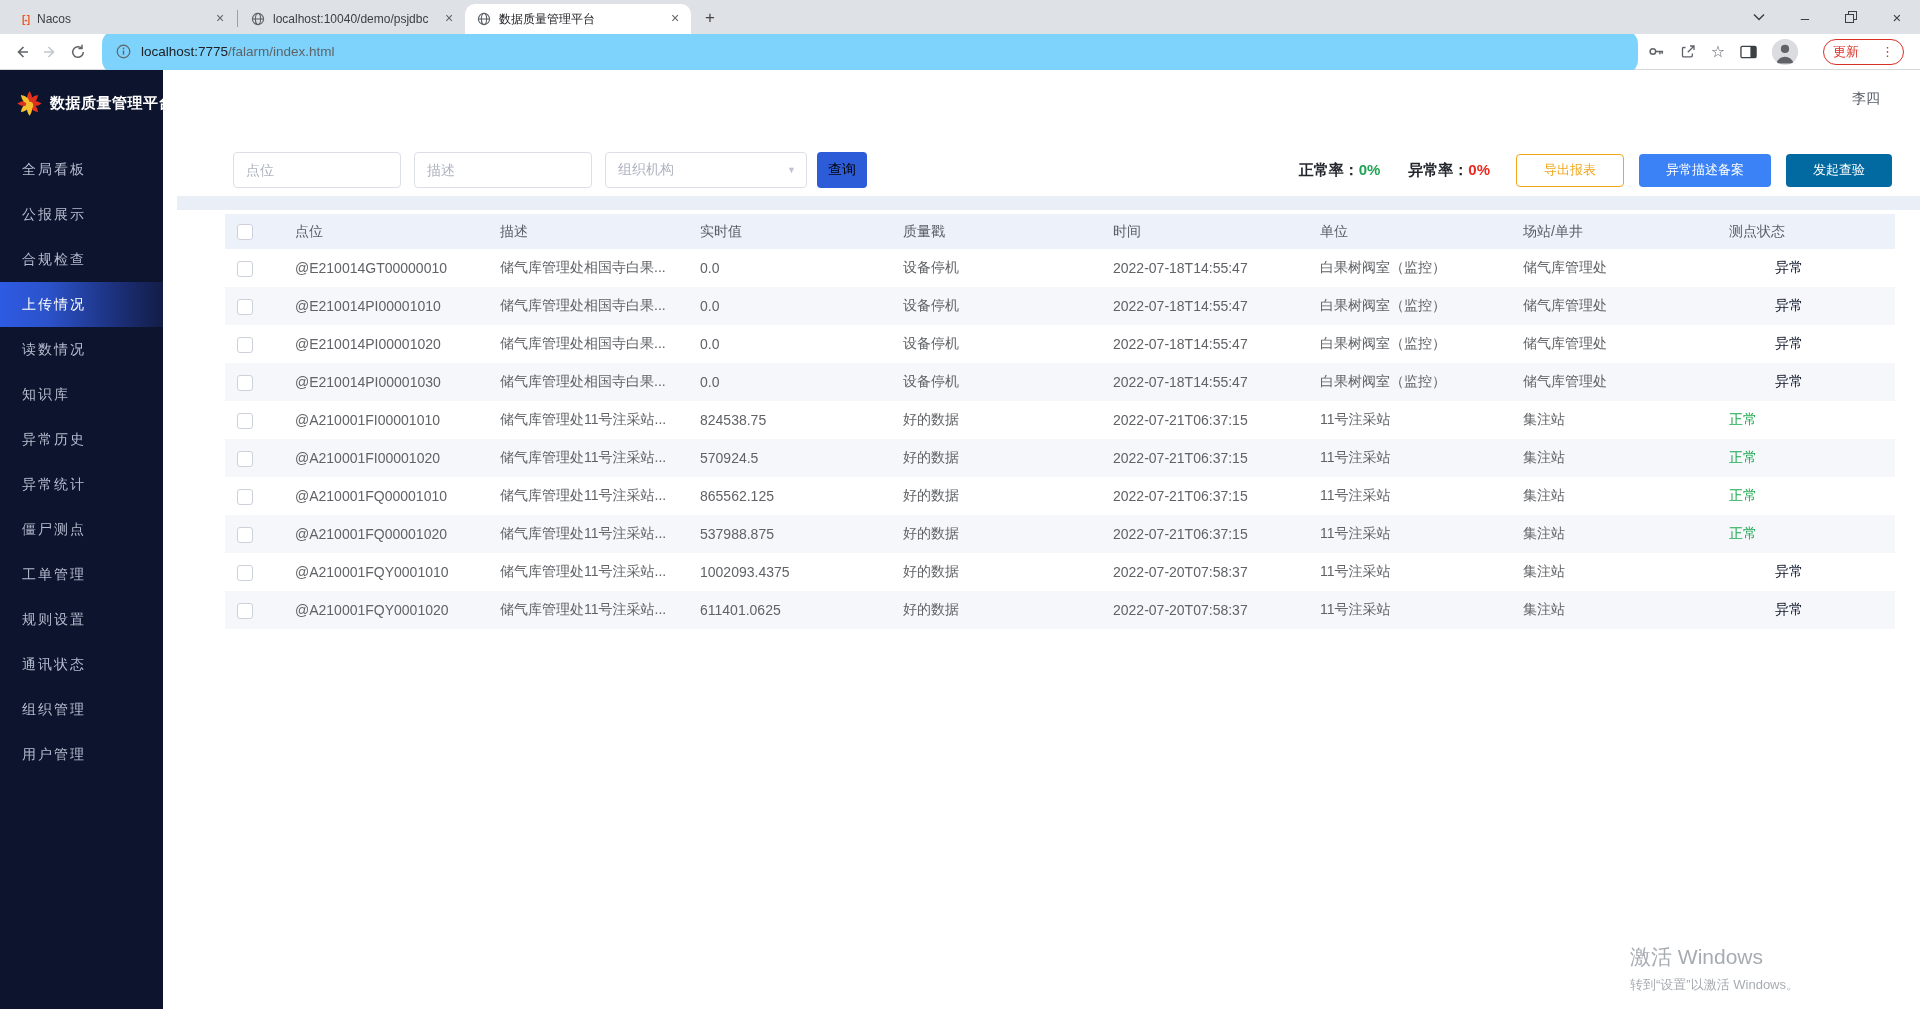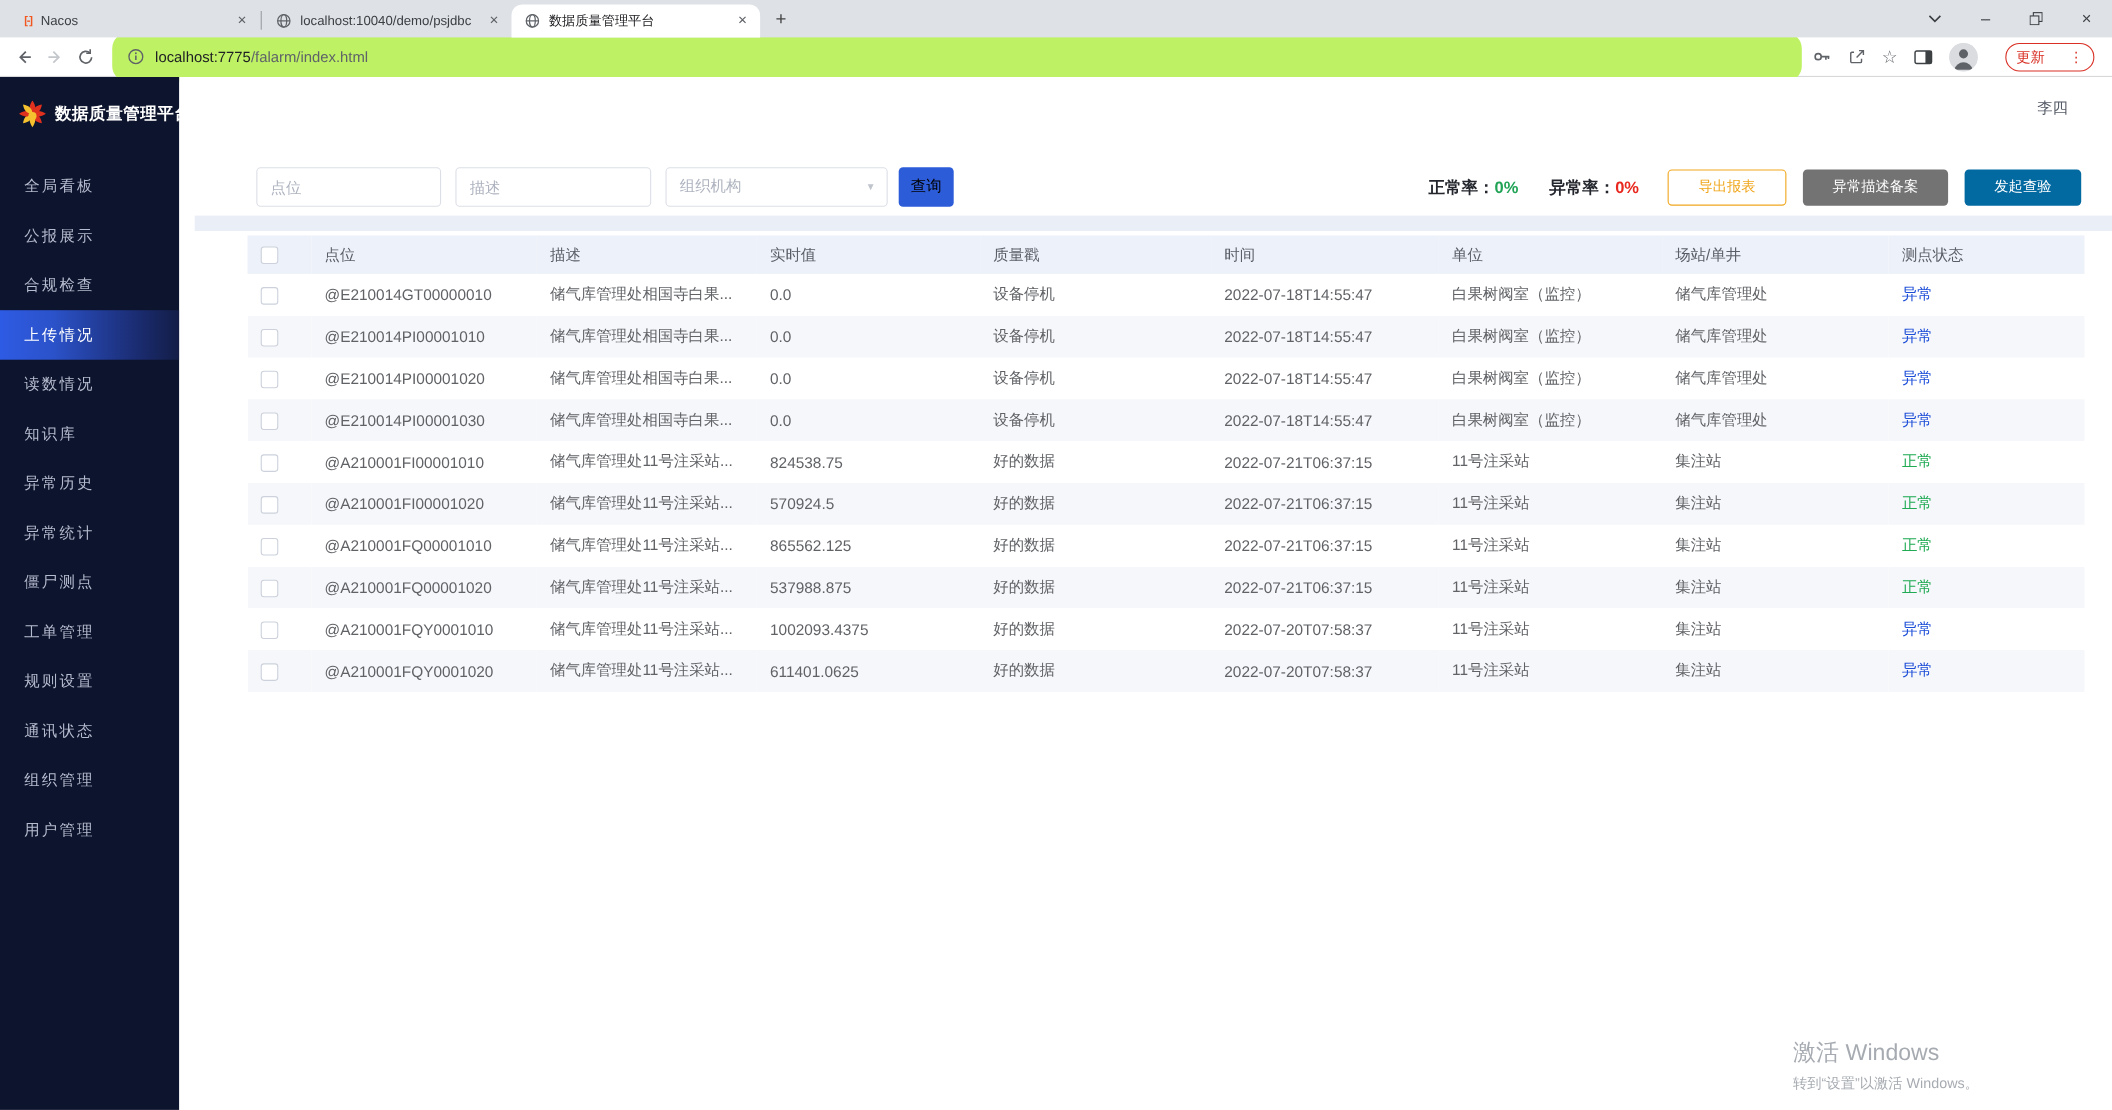--- a/index.html
+++ b/index.html
@@ -12,21 +12,21 @@
   .tab.active { background:#fff; color:#202124; }
   .tab-title { flex:1; white-space:nowrap; overflow:hidden; text-overflow:ellipsis; }
   .tab-close { color:#5f6368; font-size:14px; width:16px; height:16px; line-height:15px; text-align:center; border-radius:50%; }
   .tab-sep { width:1px; height:17px; background:#9aa0a6; margin:0 1px 7px 1px; }
   .nacos-glyph { color:#f2561f; font-weight:bold; font-size:10px; letter-spacing:-1px; }
   .newtab { width:26px; height:26px; margin:0 0 3px 6px; font-size:17px; color:#444; text-align:center; line-height:25px; border-radius:50%; }
   .win-controls { position:absolute; right:0; top:0; height:34px; display:flex; }
   .win-btn { width:46px; height:34px; display:flex; align-items:center; justify-content:center; color:#3c4043; font-size:15px; }
   .toolbar { height:36px; background:#fff; display:flex; align-items:center; padding:0 8px; border-bottom:1px solid #d7d8da; }
   .nav-btn { width:28px; height:28px; display:flex; align-items:center; justify-content:center; border-radius:50%; }
-  .addr { flex:1; height:44px; background:#bef264; border-radius:14px; display:flex; align-items:center; gap:10px; padding:0 14px; margin:0 10px; }
+  .addr { flex:1; height:44px; background:#7dd3fc; border-radius:14px; display:flex; align-items:center; gap:10px; padding:0 14px; margin:0 10px; }
   .addr-url { font-size:13.5px; color:#202124; }
   .addr-url .path { color:#5f6368; }
   .tb-icons { display:flex; align-items:center; gap:15px; margin-right:8px; }
   .star-glyph { font-size:16px; color:#5f6368; }
   .avatar { width:26px; height:26px; border-radius:50%; background:#dadce0; overflow:hidden; display:flex; align-items:center; justify-content:center; }
   .update-pill { display:flex; align-items:center; gap:22px; height:26px; padding:0 9px; border:1.5px solid #d93025; border-radius:15px; color:#d93025; font-size:13px; margin-left:10px; cursor:pointer; }
   .more-glyph { font-size:13px; color:#d93025; }
 
   
   .app { display:flex; height:939px; }
@@ -46,33 +46,33 @@
   .inp::placeholder { color:#aeb3bf; }
   .inp.desc { width:178px; }
   .select { position:relative; width:202px; height:36px; border:1px solid #dcdfe6; border-radius:4px; padding:0 12px; display:flex; align-items:center; color:#aeb3bf; font-size:14px; margin-right:10px; cursor:pointer; }
   .select .arrow { position:absolute; right:10px; font-size:9px; color:#c0c4cc; }
   .btn-query { width:50px; height:36px; background:#2d5cd9; border:none; color:#000000; font-size:14px; border-radius:4px; cursor:pointer; font-family:inherit; }
   .stats { margin-left:auto; display:flex; align-items:center; gap:28px; font-size:15px; color:#23262d; font-weight:600; }
   .val-ok { color:#21a355; } .val-bad { color:#e8281e; }
   .act-btns { display:flex; align-items:center; gap:15px; margin-left:26px; }
   .btn { height:33px; border-radius:4px; font-size:13px; padding:0 27px; cursor:pointer; border:none; font-family:inherit; }
   .btn.export { background:#fff; border:1px solid #f0a71d; color:#f0a71d; }
-  .btn.record { background:#737373; color:#fff; }
+  .btn.record { background:#3b82f6; color:#fff; }
   .btn.verify { background:#0369a1; color:#fff; }
 
   .gap-band { position:absolute; top:126px; left:14px; right:0; height:14px; background:#e9eef7; }
 
   
   .table-card { position:absolute; top:144px; left:62px; right:25px; bottom:0; }
   table { width:100%; border-collapse:collapse; table-layout:fixed; }
   thead th { height:35px; background:#edf1f9; color:#5a5e66; font-weight:400; text-align:left; padding-left:12px; font-size:14px; }
   tbody td { height:38px; color:#606266; padding-left:12px; font-size:14px; white-space:nowrap; overflow:hidden; text-overflow:ellipsis; }
   tbody tr:nth-child(even) { background:#f6f7fa; }
   .cb { width:16px; height:16px; border:1px solid #ccd1db; border-radius:3px; background:#fff; display:inline-block; vertical-align:middle; cursor:pointer; }
-  .status.bad { color:#1d4ed8; } .status.ok { color:#1faa53; }
+  .status.bad { color:#0f172a;margin-left:46px; } .status.ok { color:#1faa53; }
 
   
   .watermark { position:absolute; left:1630px; top:943px; color:rgba(150,156,163,0.85); }
   .wm1 { font-size:21px; }
   .wm2 { font-size:13px; margin-top:5px; }
   svg { display:block; }
 </style>
 </head>
 <body>
 

